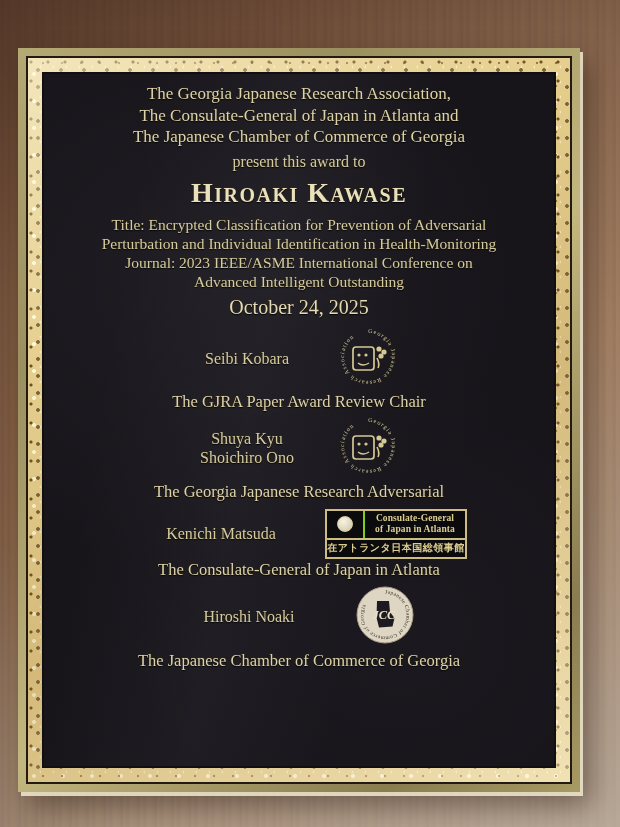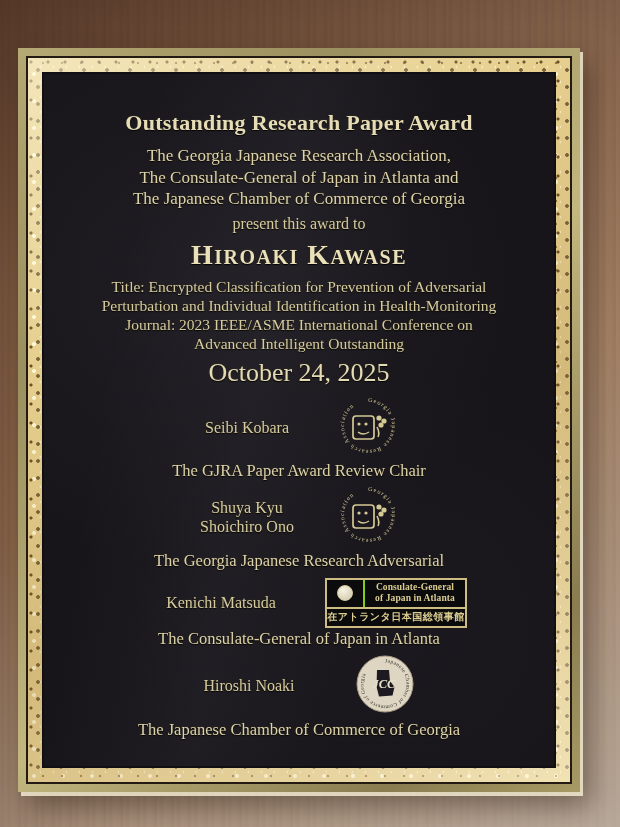--- a/index.html
+++ b/index.html
@@ -56,21 +56,21 @@
     overflow: hidden;
   }
   .face .engraved { text-shadow: 0 1px 1px rgba(0,0,0,0.95), 0 0 2px rgba(130,110,50,0.30); }
 
   
   .award-title { margin-top: 36px; font-size: 22px; font-weight: bold; color: #e6dcb6; letter-spacing: 0.3px; }
   .org-lines { margin-top: 9px; font-size: 17px; line-height: 21.5px; color: #ddd2a8; }
   .present-line { margin-top: 5px; font-size: 16px; }
   .recipient { margin-top: 6px; font-variant: small-caps; font-weight: bold; font-size: 28px; letter-spacing: 1.5px; color: #eae0ba; }
   .paper-block { margin-top: 6px; font-size: 15.5px; line-height: 19px; }
-  .date-line { margin-top: 5px; font-size: 26px; color: #e4dab4; }
+  .date-line { margin-top: 5px; font-size: 20px; color: #e4dab4; }
 
   
   .sig-row { position: relative; width: 100%; }
   .sig-row .names {
     position: relative; width: 100%; text-align: center;
     transform: translateX(-52px);
     font-size: 16px; line-height: 19px;
     display: flex; flex-direction: column; justify-content: center;
   }
   .sig-seal { position: absolute; top: 50%; transform: translateY(-50%); }
@@ -111,21 +111,20 @@
 </head>
 <body>
 
 <div class="scene">
   <div class="plaque">
     <div class="gap1">
       <div class="ornate">
         <div class="gap2">
           <div class="face">
 
-            <div class="award-title engraved">Outstanding Research Paper Award</div>
 
             <div class="org-lines engraved">
               <div>The Georgia Japanese Research Association,</div>
               <div>The Consulate-General of Japan in Atlanta and</div>
               <div>The Japanese Chamber of Commerce of Georgia</div>
             </div>
 
             <div class="present-line engraved">present this award to</div>
 
             <div class="recipient engraved">Hiroaki Kawase</div>

